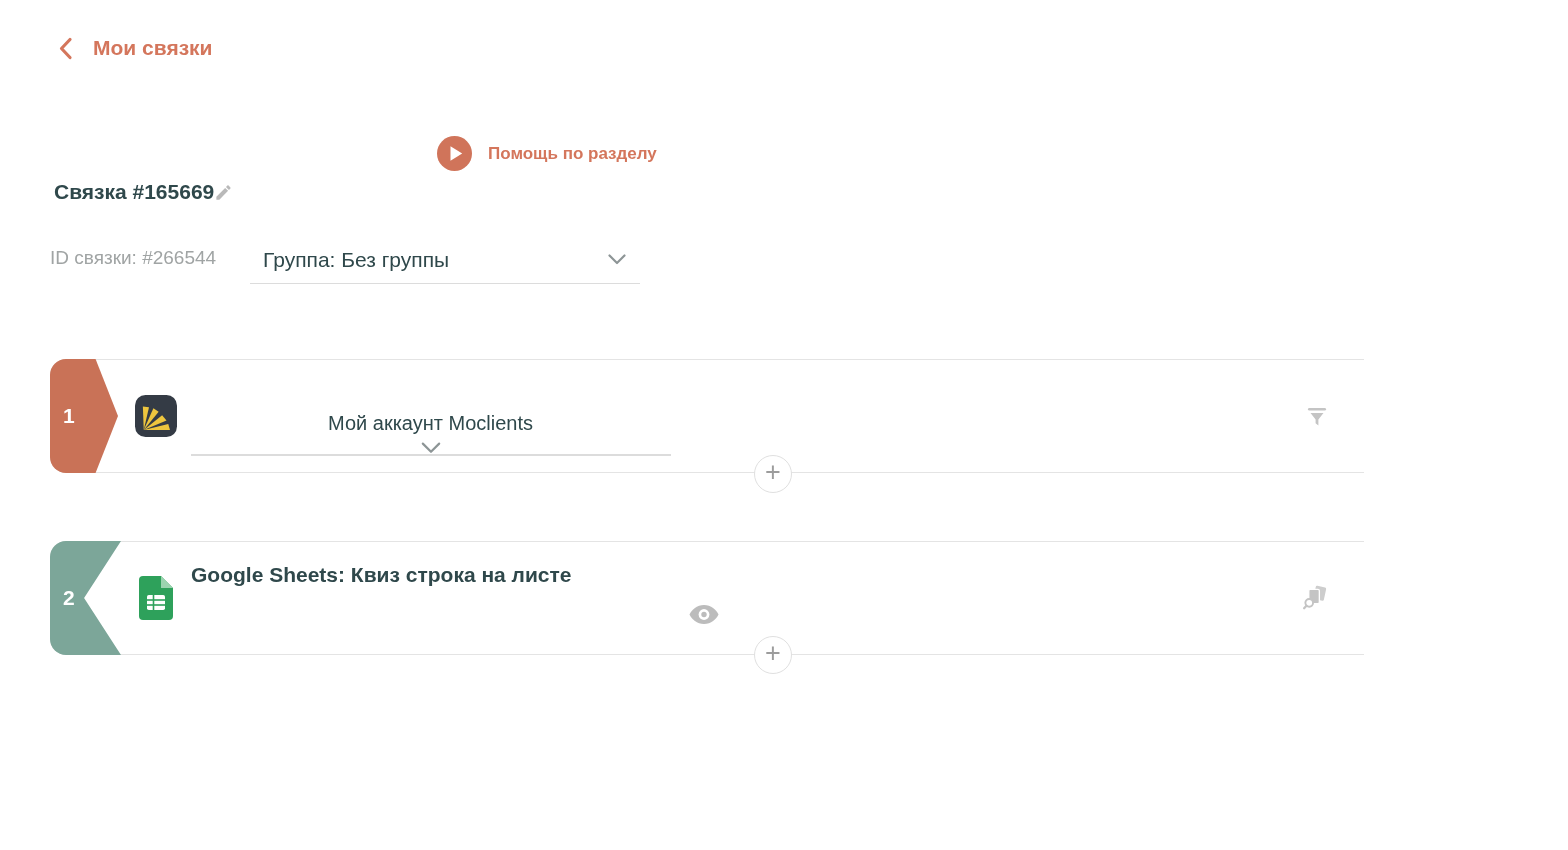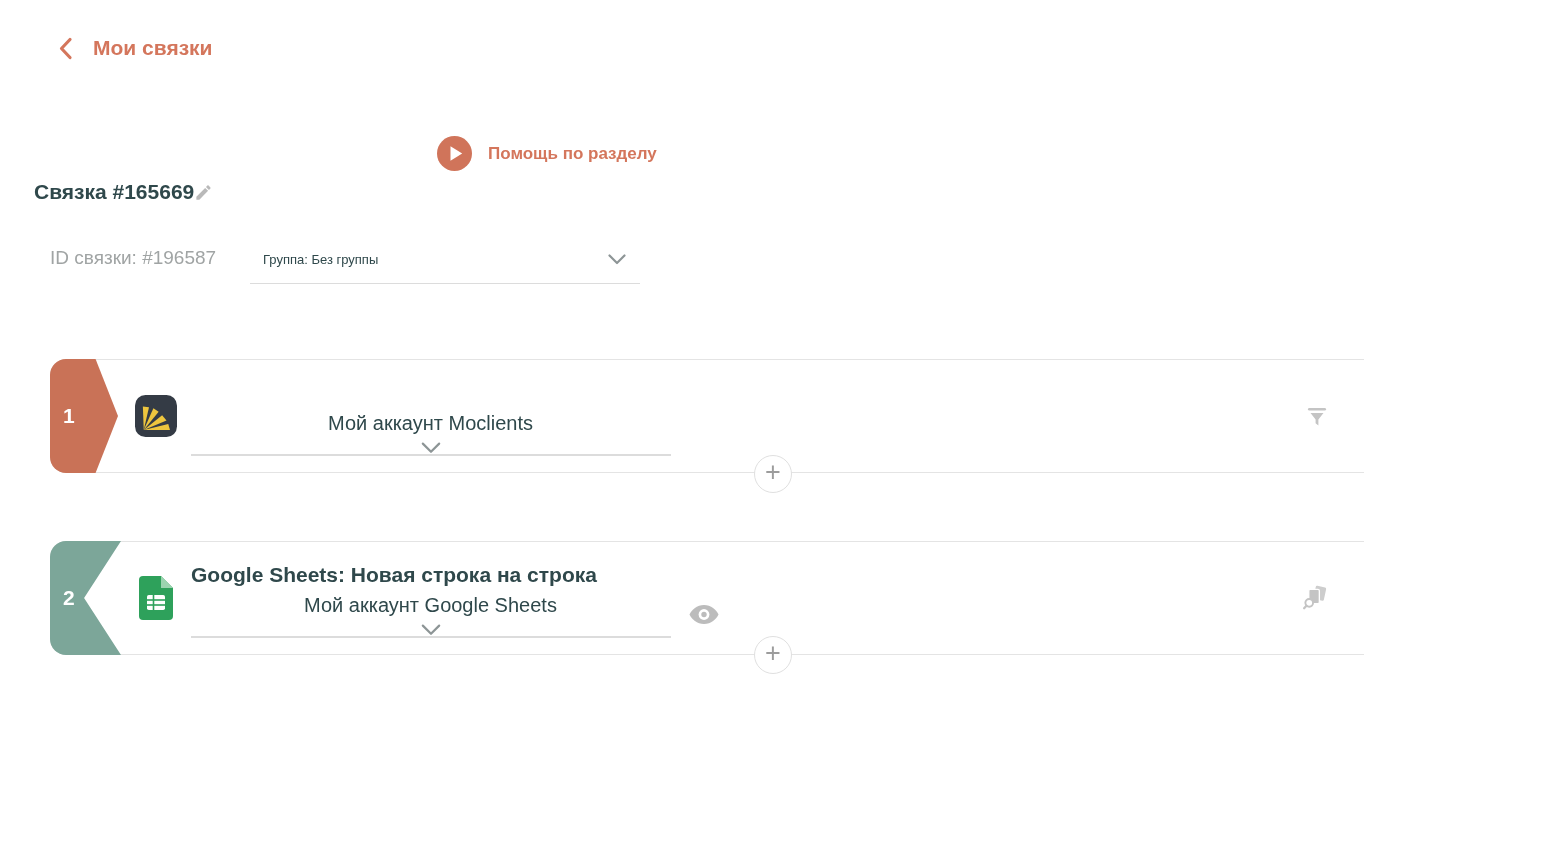--- a/index.html
+++ b/index.html
@@ -6,28 +6,28 @@
   html,body { width:1568px; height:850px; background:#ffffff;
     font-family:"Liberation Sans","DejaVu Sans",sans-serif; }
   .page { position:relative; width:1364px; height:850px; overflow:hidden; background:#fff; }
 
   
   .back-link { position:absolute; left:58px; top:36px; display:flex; align-items:center; gap:20px;
     color:#d4765c; font-size:21px; font-weight:bold; cursor:pointer; text-decoration:none; }
   .page-title { position:absolute; left:50px; top:112px; font-size:31px; font-weight:bold; color:#2f484b; }
   .help-link { position:absolute; left:437px; top:116px; display:flex; align-items:center; gap:16px;
     color:#d4765c; font-size:17px; font-weight:bold; cursor:pointer;margin-top:20px; }
-  .bundle-row { position:absolute; left:34px; top:180px; display:flex; align-items:center; }
+  .bundle-row { position:absolute; left:54px; top:180px; display:flex; align-items:center; }
   .bundle-name { font-size:21px; font-weight:bold; color:#2f484b; }
   .edit-btn { cursor:pointer; display:inline-flex; }
   .meta-id { position:absolute; left:50px; top:247px; font-size:19px; color:#a0a4a4; }
   .group-select { position:absolute; left:250px; top:236px; width:390px; height:48px;
     border-bottom:1.5px solid #dcdcdc; display:flex; align-items:center; justify-content:space-between;
     padding:0 14px 0 13px; cursor:pointer; }
-  .group-select .val { font-size:13px; color:#2f484b; }
+  .group-select .val { font-size:21px; color:#2f484b; }
 
   
   .card { position:absolute; left:50px; width:1447px; height:114px; background:#fff;
     border:1px solid #e4e4e4; border-radius:16px; }
   .card1 { top:359px; }
   .card2 { top:541px; }
   .badge-wrap { position:absolute; left:-1px; top:-1px; bottom:-1px; width:68px;
     border-radius:16px 0 0 16px; overflow:hidden; }
   .badge { position:relative; width:100%; height:100%; }
   .badge-src { background:#c97257; clip-path:polygon(0 0,67% 0,100% 50%,67% 100%,0 100%); }
@@ -78,21 +78,21 @@
 
   <div class="bundle-row">
     <span class="bundle-name">Связка #165669</span>
     <span class="edit-btn">
       <svg width="19" height="19" viewBox="0 0 24 24">
         <path fill="#b9b9b9" d="M3 17.25V21h3.75L17.81 9.94l-3.75-3.75L3 17.25zM20.71 7.04c.39-.39.39-1.02 0-1.41l-2.34-2.34c-.39-.39-1.02-.39-1.41 0l-1.83 1.83 3.75 3.75 1.83-1.83z"></path>
       </svg>
     </span>
   </div>
 
-  <span class="meta-id">ID связки: #196587</span>
+  <span class="meta-id">ID связки: #266544</span>
   <div class="group-select">
     <span class="val">Группа: Без группы</span>
     <svg width="18" height="11" viewBox="0 0 18 11">
       <path d="M1.5 1.5 L9 9 L16.5 1.5" fill="none" stroke="#8d9596" stroke-width="2.2" stroke-linecap="round" stroke-linejoin="round"></path>
     </svg>
   </div>
 
   <div class="card card1">
     <div class="badge-wrap">
       <div class="badge badge-src">
@@ -150,27 +150,21 @@
     <span class="app-icon sheets">
       <svg width="34" height="44" viewBox="0 0 34 44">
         <path d="M4 0 H22 L34 12 V40 a4 4 0 0 1 -4 4 H4 a4 4 0 0 1 -4 -4 V4 a4 4 0 0 1 4 -4 Z" fill="#2ea15b"></path>
         <path d="M22 0 L34 12 H22 Z" fill="#9bd4b0"></path>
         <rect x="8" y="19" width="18" height="15" rx="1.8" fill="#ffffff"></rect>
         <line x1="8" y1="24" x2="26" y2="24" stroke="#2ea15b" stroke-width="1.6"></line>
         <line x1="8" y1="29" x2="26" y2="29" stroke="#2ea15b" stroke-width="1.6"></line>
         <line x1="14.5" y1="19" x2="14.5" y2="34" stroke="#2ea15b" stroke-width="1.6"></line>
       </svg>
     </span>
-    <div class="step-title">Google Sheets: Новая строка на строка</div>
-    <div class="step-select">
-      <span class="val">Мой аккаунт Google Sheets</span>
-      <svg width="20" height="12" viewBox="0 0 18 11">
-        <path d="M1.5 1.5 L9 9 L16.5 1.5" fill="none" stroke="#8d9596" stroke-width="2" stroke-linecap="round" stroke-linejoin="round"></path>
-      </svg>
-    </div>
+    <div class="step-title">Google Sheets: Квиз строка на листе</div>
     <span class="eye-btn">
       <svg width="30" height="19" viewBox="0 0 30 19">
         <path d="M15 0 C8 0 2.6 4.8 0.5 9.5 C2.6 14.2 8 19 15 19 C22 19 27.4 14.2 29.5 9.5 C27.4 4.8 22 0 15 0 Z" fill="#bcbcbc"></path>
         <circle cx="15" cy="9.5" r="5.4" fill="#ffffff"></circle>
         <circle cx="15" cy="9.5" r="2.7" fill="#bcbcbc"></circle>
       </svg>
     </span>
     <div class="actions">
       <span>
         <svg width="27" height="26" viewBox="0 0 28 26">

